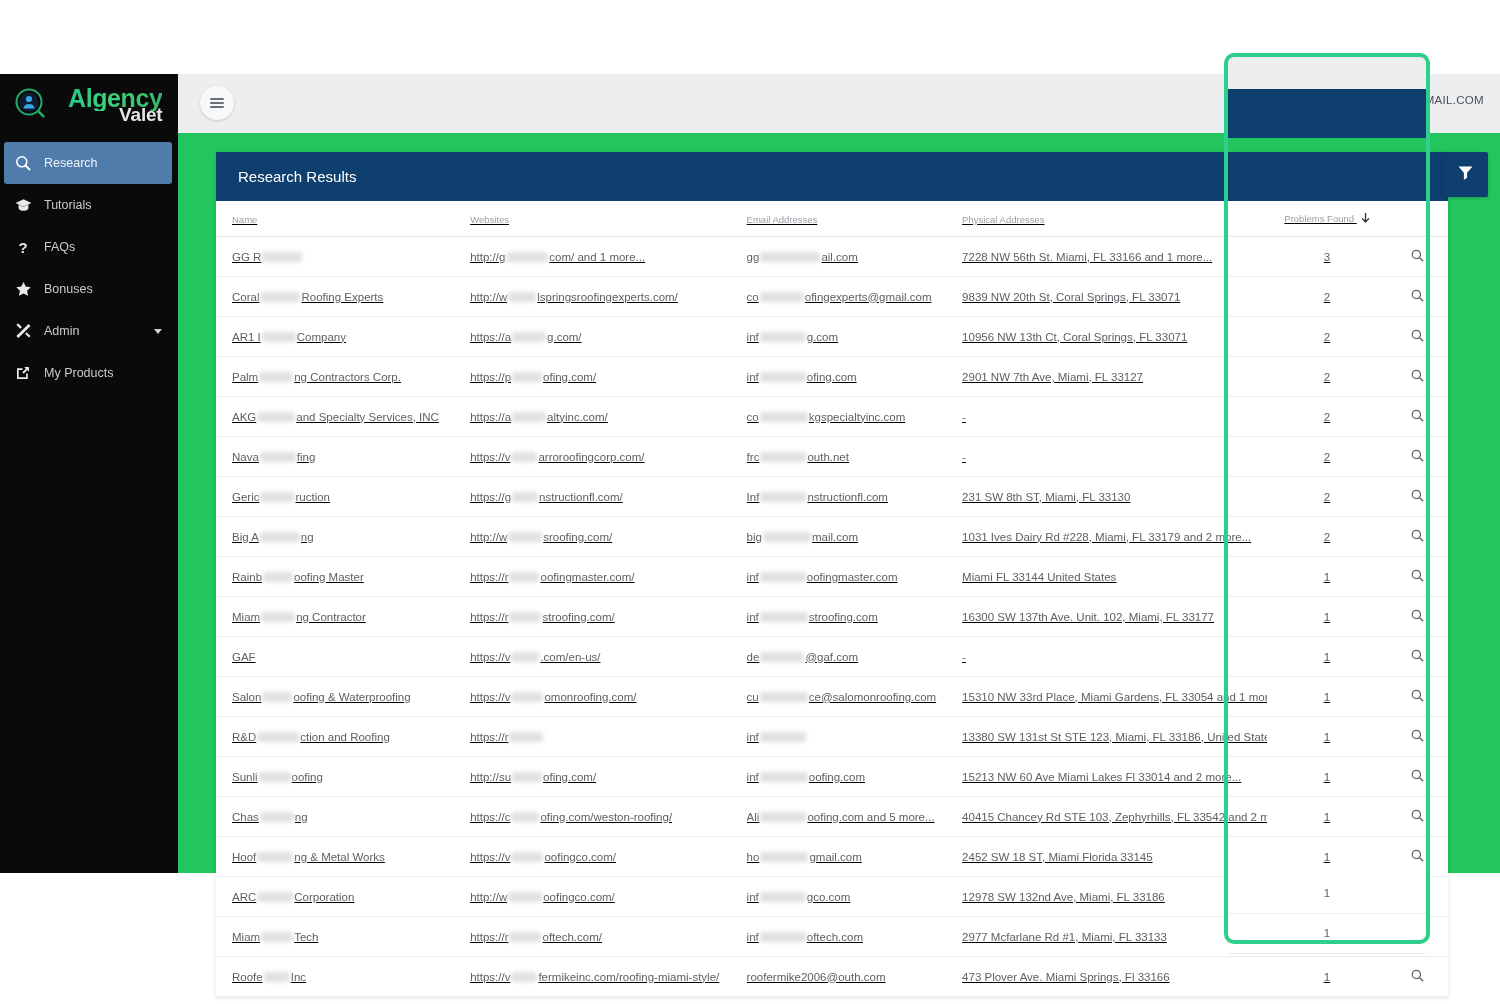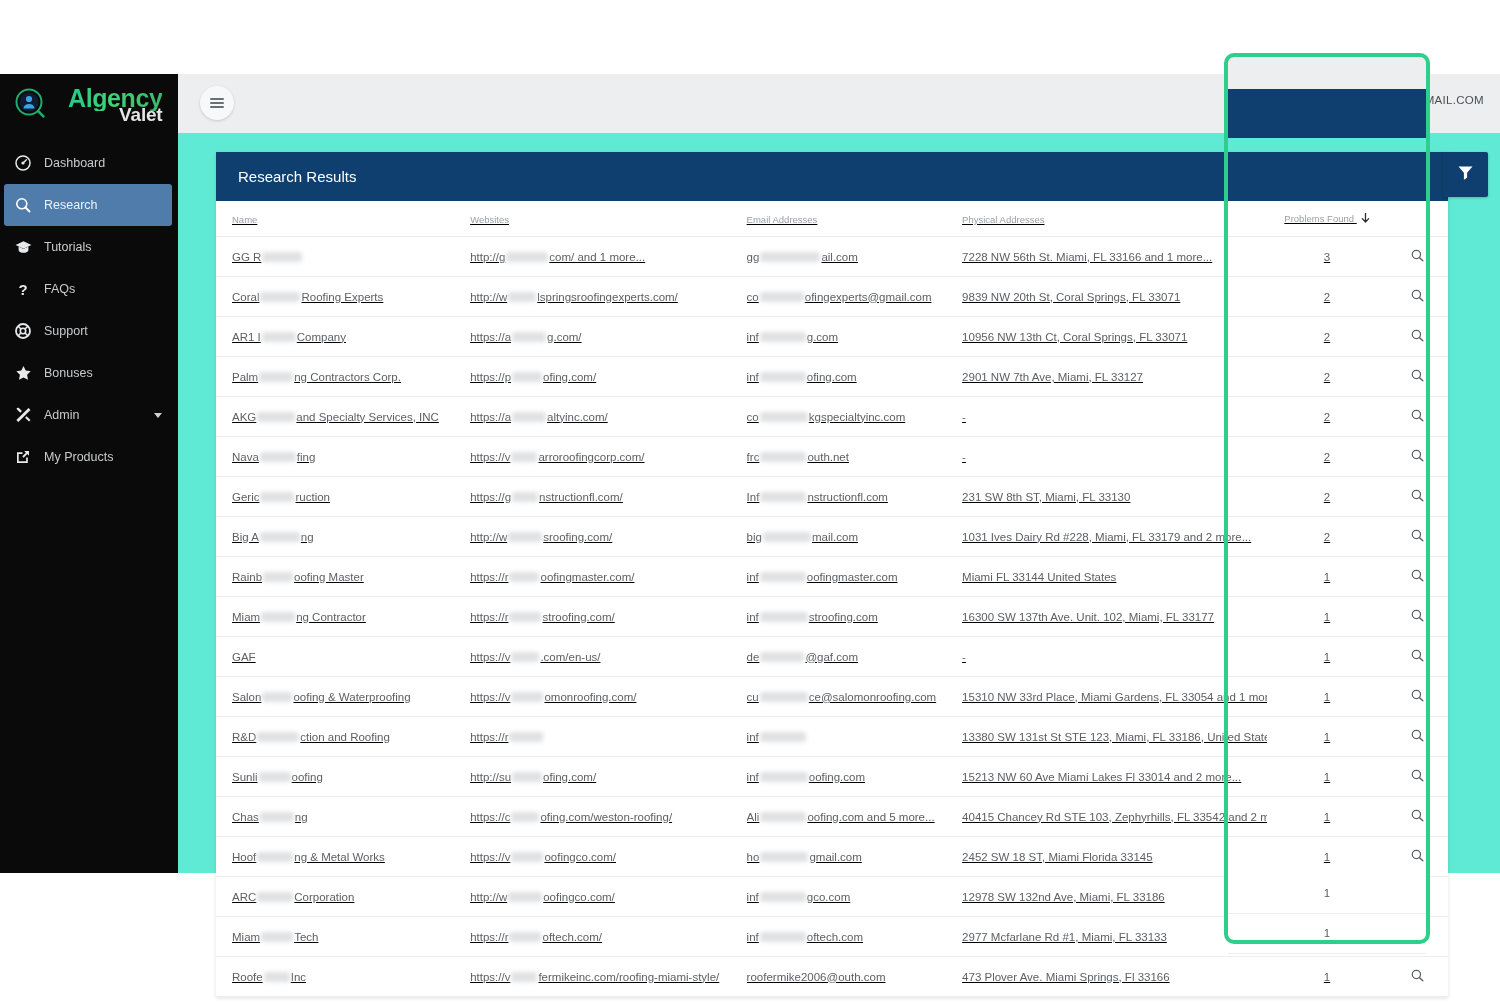--- a/index.html
+++ b/index.html
@@ -69,21 +69,21 @@
     border-radius: 1px;
   }
   .user-email {
     position: absolute; right: 16px; top: 20px; font-size: 11.5px;
     color: #4a4f54; letter-spacing: .3px; white-space: nowrap;
   }
 
   
   .content {
     position: absolute; left: 178px; top: 133px; right: 0; bottom: 131px;
-    background: #5eead4;
+    background: #22c55e;
   }
   .card {
     position: absolute; left: 38px; top: 19px; width: 1232px;
     background: #fff; box-shadow: 0 1px 4px rgba(0,0,0,.12);
   }
   .card-head {
     height: 49px; background: #0f3f6e; display: flex; align-items: center;
     padding-left: 22px;
   }
   .card-title { color: #fff; font-size: 15px; }
@@ -159,30 +159,20 @@
           <path d="M26.2 25.2l5.2 5.2" stroke="#1fae6e" stroke-width="2.6" stroke-linecap="round"></path>
         </svg>
       </div>
       <div class="logo-text">
         <span class="logo-alg">Algency</span>
         <span class="logo-valet">Valet</span>
       </div>
     </div>
 
     <div class="nav" id="nav-list">
-        <div class="nav-item">
-          <span class="ico">
-            <svg width="16" height="16" viewBox="0 0 16 16">
-              <circle cx="8" cy="8" r="7" fill="none" stroke="currentColor" stroke-width="1.5"></circle>
-              <circle cx="8" cy="8" r="1.6" fill="currentColor"></circle>
-              <path d="M8 8l3.4-3.2" stroke="currentColor" stroke-width="1.4" stroke-linecap="round"></path>
-            </svg>
-          </span>
-          <span class="lbl">Dashboard</span>
-        </div>
         <div class="nav-item active">
           <span class="ico">
             <svg width="16" height="16" viewBox="0 0 16 16">
               <circle cx="6.8" cy="6.8" r="5" fill="none" stroke="currentColor" stroke-width="1.6"></circle>
               <path d="M10.5 10.5l4 4" stroke="currentColor" stroke-width="1.8" stroke-linecap="round"></path>
             </svg>
           </span>
           <span class="lbl">Research</span>
         </div>
         <div class="nav-item">
@@ -194,30 +184,20 @@
           </span>
           <span class="lbl">Tutorials</span>
         </div>
         <div class="nav-item">
           <span class="ico">
             <svg width="16" height="16" viewBox="0 0 16 16">
               <text x="8" y="13.5" font-family="Liberation Sans, sans-serif" font-size="15" font-weight="bold" fill="currentColor" text-anchor="middle">?</text>
             </svg>
           </span>
           <span class="lbl">FAQs</span>
-        </div>
-        <div class="nav-item">
-          <span class="ico">
-            <svg width="16" height="16" viewBox="0 0 16 16">
-              <circle cx="8" cy="8" r="7" fill="none" stroke="currentColor" stroke-width="1.8"></circle>
-              <circle cx="8" cy="8" r="2.7" fill="none" stroke="currentColor" stroke-width="1.6"></circle>
-              <path d="M3.1 3.1l2.9 2.9M12.9 3.1L10 6M3.1 12.9L6 10M12.9 12.9L10 10" stroke="currentColor" stroke-width="1.5"></path>
-            </svg>
-          </span>
-          <span class="lbl">Support</span>
         </div>
         <div class="nav-item">
           <span class="ico">
             <svg width="17" height="16" viewBox="0 0 17 16">
               <path d="M8.5 1l2.2 4.6 5 .7-3.6 3.5.9 5-4.5-2.4L4 14.8l.9-5L1.3 6.3l5-.7z" fill="currentColor"></path>
             </svg>
           </span>
           <span class="lbl">Bonuses</span>
         </div>
         <div class="nav-item">

